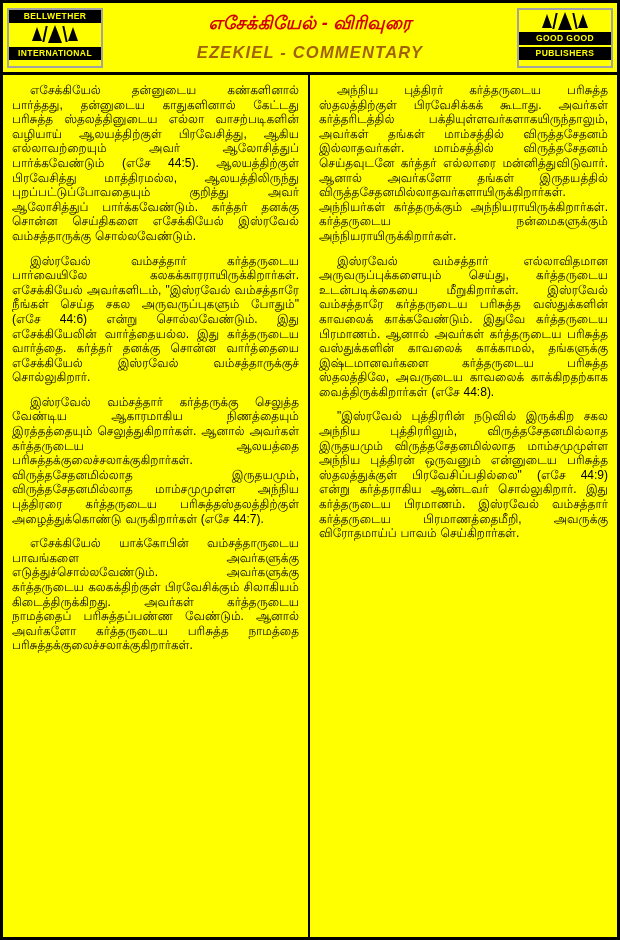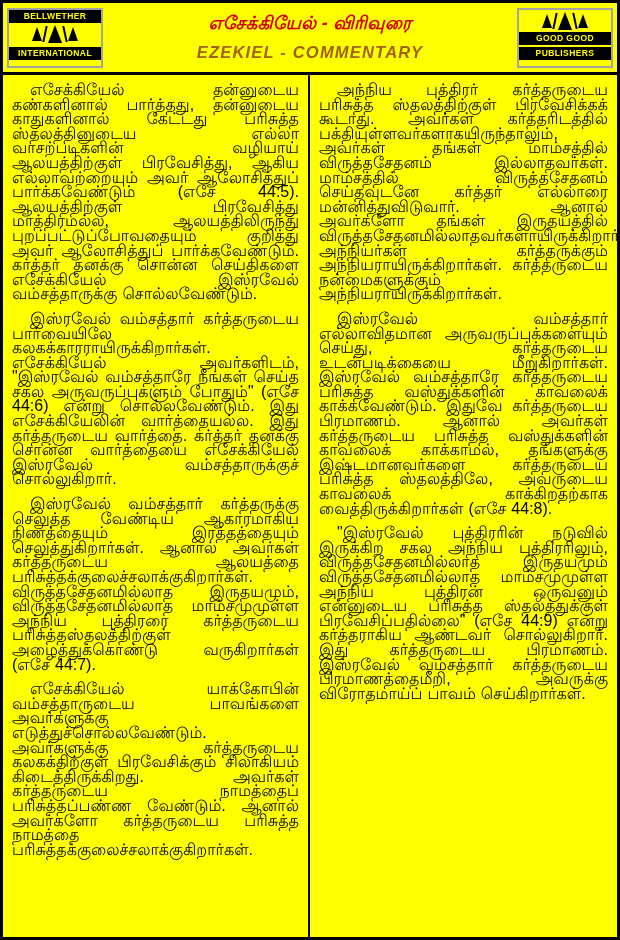--- a/index.html
+++ b/index.html
@@ -126,21 +126,21 @@
   }
   .col {
     width: 50%;
     box-sizing: border-box;
     padding: 8px 9px 6px 9px;
   }
   .col.left {
     border-right: 2px solid #000000;
   }
   .para {
-    font-size: 16px;
+    font-size: 12px;
     line-height: 14.6px;
     color: #000000;
     text-align: justify;
     text-justify: inter-word;
     margin: 0 0 10px 0;
     text-indent: 18px;
     word-spacing: 0.5px;
     hyphens: none;
   }
   .para:last-child { margin-bottom: 0; }

